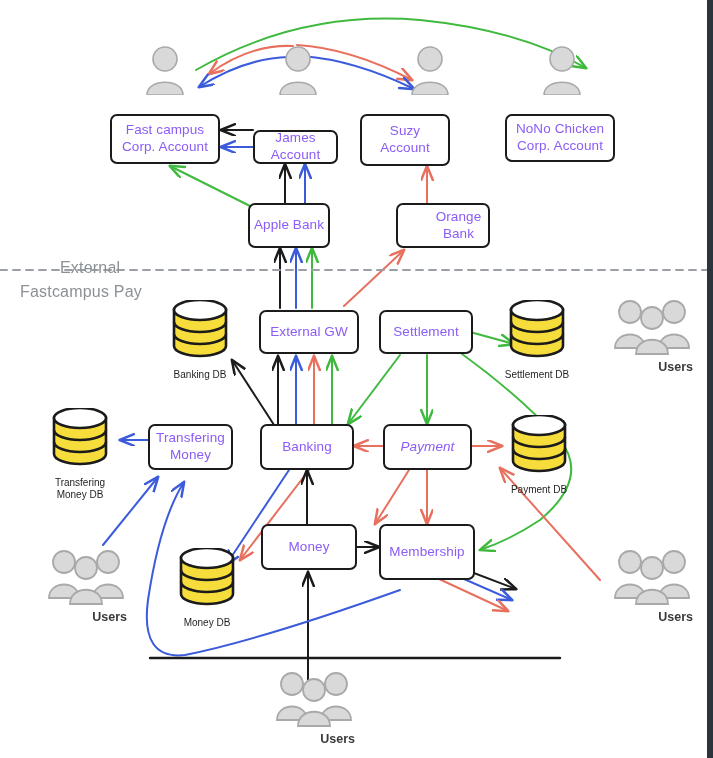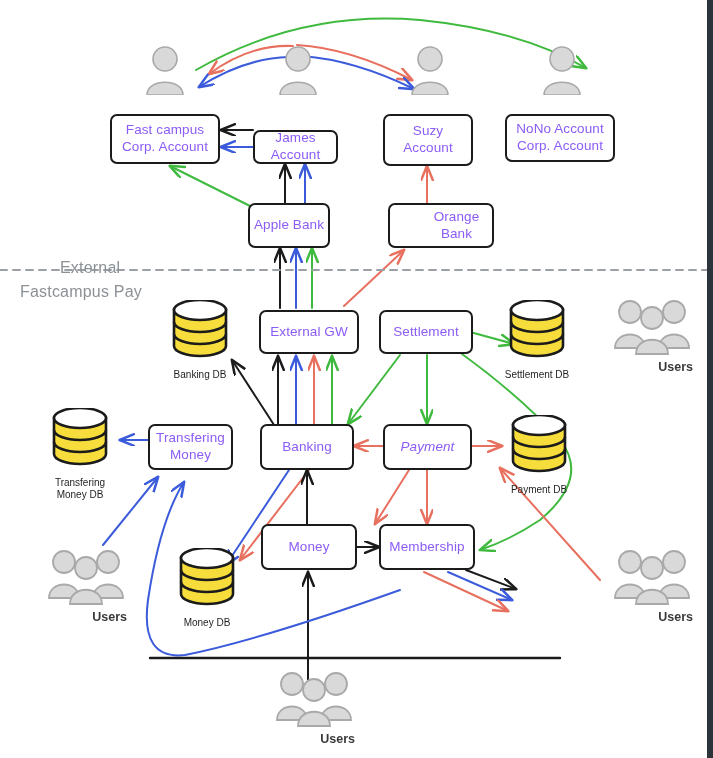--- a/index.html
+++ b/index.html
@@ -155,37 +155,37 @@
         <span>Fast campus</span><br>
         <span>Corp. Account</span>
       </span>
     </div>
     <div class="nodebox" style="left:253px;top:130px;width:85px;height:34px;">
       <span>
         <span>James</span><br>
         <span>Account</span>
       </span>
     </div>
-    <div class="nodebox" style="left:383px;top:114px;width:90px;height:52px;">
+    <div class="nodebox" style="left:360px;top:114px;width:90px;height:52px;">
       <span>
         <span>Suzy</span><br>
         <span>Account</span>
       </span>
     </div>
     <div class="nodebox" style="left:505px;top:114px;width:110px;height:48px;">
       <span>
-        <span>NoNo Account</span><br>
+        <span>NoNo Chicken</span><br>
         <span>Corp. Account</span>
       </span>
     </div>
 
     <div class="nodebox" style="left:248px;top:203px;width:82px;height:45px;">
       <span>Apple Bank</span>
     </div>
-    <div class="nodebox" style="left:388px;top:203px;width:106px;height:45px;padding-left:31px;">
+    <div class="nodebox" style="left:396px;top:203px;width:94px;height:45px;padding-left:31px;">
       <span>Orange Bank</span>
     </div>
 
     <div class="zonelabel" style="left:20px;top:259px;margin-left:40px;">External</div>
     <div class="zonelabel" style="left:20px;top:283px;">Fastcampus Pay</div>
 
     <div class="nodebox" style="left:259px;top:310px;width:100px;height:44px;">
       <span>External GW</span>
     </div>
     <div class="nodebox" style="left:379px;top:310px;width:94px;height:44px;">
@@ -199,21 +199,21 @@
     </div>
     <div class="nodebox" style="left:260px;top:424px;width:94px;height:46px;">
       <span>Banking</span>
     </div>
     <div class="nodebox" style="left:383px;top:424px;width:89px;height:46px;font-style:italic;">
       <span>Payment</span>
     </div>
     <div class="nodebox" style="left:261px;top:524px;width:96px;height:46px;">
       <span>Money</span>
     </div>
-    <div class="nodebox" style="left:379px;top:524px;width:96px;height:46px;">
+    <div class="nodebox" style="left:379px;top:524px;width:96px;height:56px;">
       <span>Membership</span>
     </div>
 
     <div class="dbgroup" style="left:163px;top:300px;">
       <svg width="72" height="62" viewBox="0 0 72 62">
         <g stroke="#1b1b1b" stroke-width="2.6" fill="#f6dd3b">
           <path d="M10,10 v36 a26,10 0 0 0 52,0 v-36 z"></path>
           <ellipse cx="36" cy="10" rx="26" ry="10" fill="#ffffff"></ellipse>
           <path d="M10,22 a26,10 0 0 0 52,0" fill="none"></path>
           <path d="M10,34 a26,10 0 0 0 52,0" fill="none"></path>

